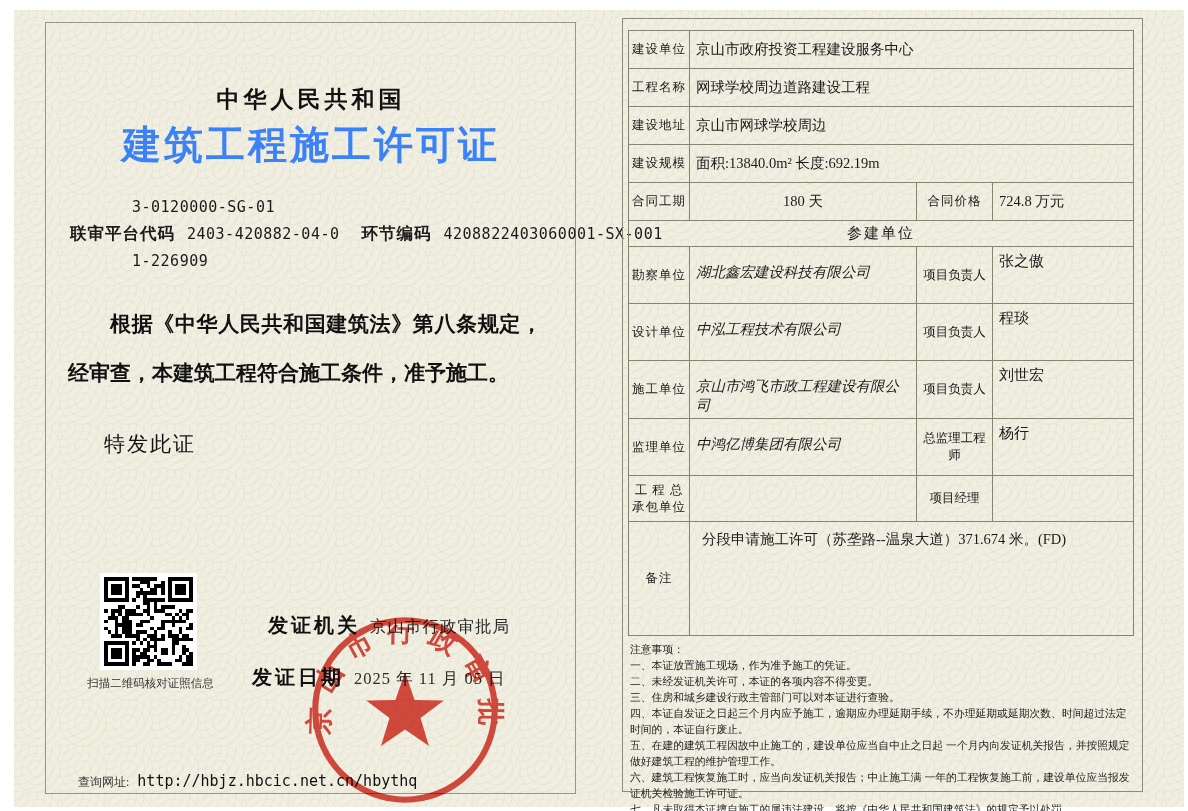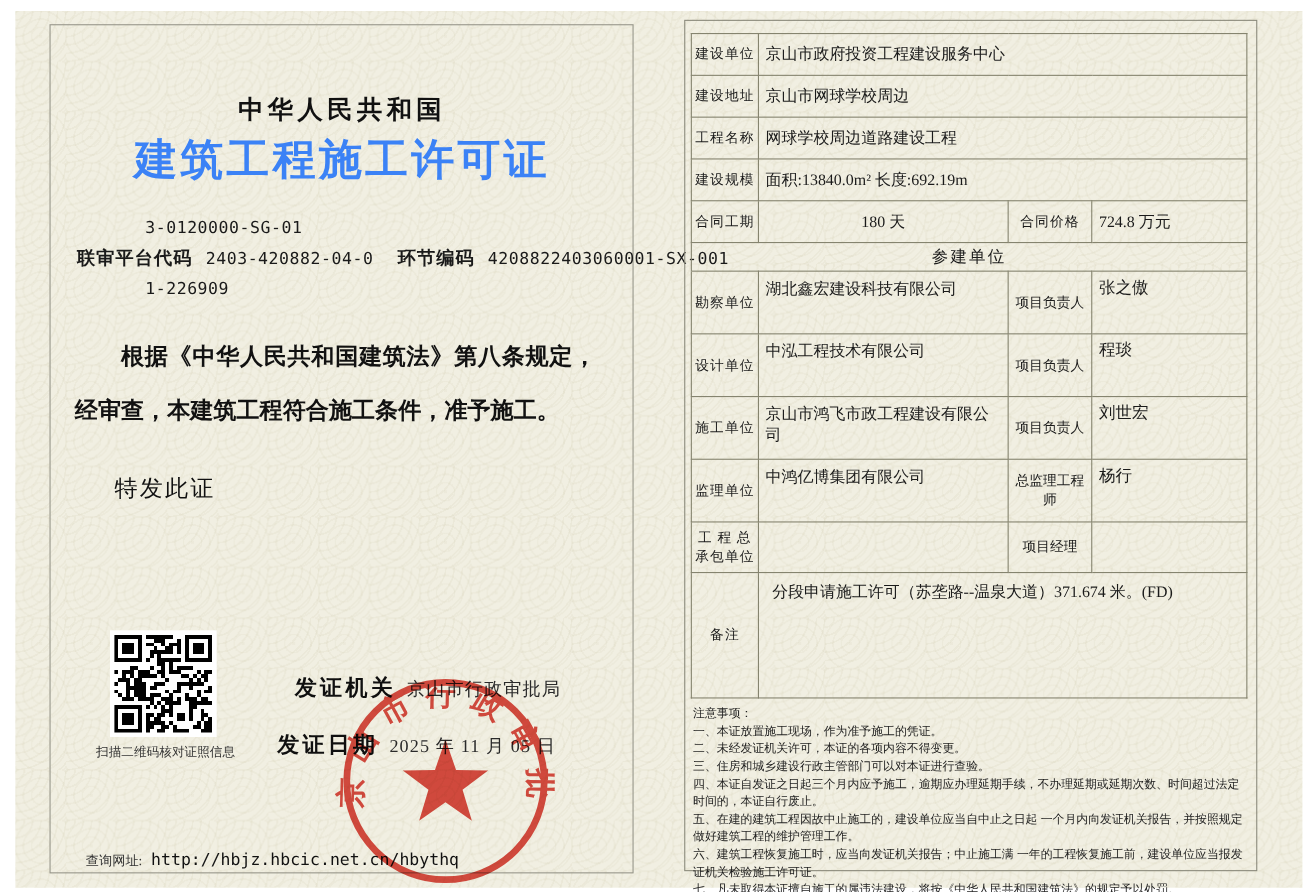--- a/index.html
+++ b/index.html
@@ -35,21 +35,21 @@
   .url-row { left: 78px; top: 772px; white-space: nowrap; }
   .url-row .lbl { font-size: 12px; color: #333; margin-right: 4px; }
   .url-row .val { font-family: "DejaVu Sans Mono", "Liberation Mono", monospace; font-size: 15px; color: #111; }
   .seal { left: 303px; top: 608px; width: 204px; height: 204px; opacity: 0.88; mix-blend-mode: multiply; }
   
   .right-border { left: 622px; top: 18px; width: 521px; height: 774px; border: 1px solid #8b8a7c; }
   table.cert { position: absolute; left: 628px; top: 30px; width: 505px; border-collapse: collapse; table-layout: fixed; }
   table.cert td { border: 1px solid #85846f; color: #1a1a1a; overflow: hidden; }
   td.lblcell { font-size: 12.5px; color: #333; text-align: center; letter-spacing: 1px; padding: 2px; }
   td.valcell { font-size: 14.5px; padding: 3px 6px; vertical-align: middle; }
-  td.topval { vertical-align: top; padding-top: 6px; }
+  td.topval { vertical-align: top; padding-top: 16px; font-style: italic; }
   td.rolecell { font-size: 12.5px; color: #333; text-align: center; padding: 2px; }
   td.personcell { font-size: 15px; vertical-align: top; padding: 5px 6px; }
   td.centerval { text-align: center; }
   tr.r-info { height: 38px; }
   tr.r-band { height: 26px; }
   tr.r-part { height: 57px; }
   tr.r-epc { height: 46px; }
   tr.r-remark { height: 114px; }
   td.bandcell { border-left: 1px solid #85846f; border-right: 1px solid #85846f; text-align: center; font-size: 15px; color: #333; letter-spacing: 2px; }
   td.remarkval { vertical-align: top; padding: 8px 6px 0 12px; font-size: 14.5px; }
@@ -351,26 +351,26 @@
         <col style="width:227px">
         <col style="width:76px">
         <col style="width:141px">
       </colgroup>
     <tbody>
         <tr class="r-info">
       <td class="lblcell">建设单位</td>
       <td class="valcell" colspan="3">京山市政府投资工程建设服务中心</td>
     </tr>
     <tr class="r-info">
+      <td class="lblcell">工程名称</td>
+      <td class="valcell" colspan="3">网球学校周边道路建设工程</td>
+    </tr>
+    <tr class="r-info">
       <td class="lblcell">建设地址</td>
       <td class="valcell" colspan="3">京山市网球学校周边</td>
-    </tr>
-    <tr class="r-info">
-      <td class="lblcell">工程名称</td>
-      <td class="valcell" colspan="3">网球学校周边道路建设工程</td>
     </tr>
     <tr class="r-info">
       <td class="lblcell">建设规模</td>
       <td class="valcell" colspan="3">面积:13840.0m²  长度:692.19m</td>
     </tr>
     <tr class="r-info">
       <td class="lblcell">合同工期</td>
       <td class="valcell centerval">180 天</td>
       <td class="lblcell">合同价格</td>
       <td class="valcell">724.8 万元</td>

